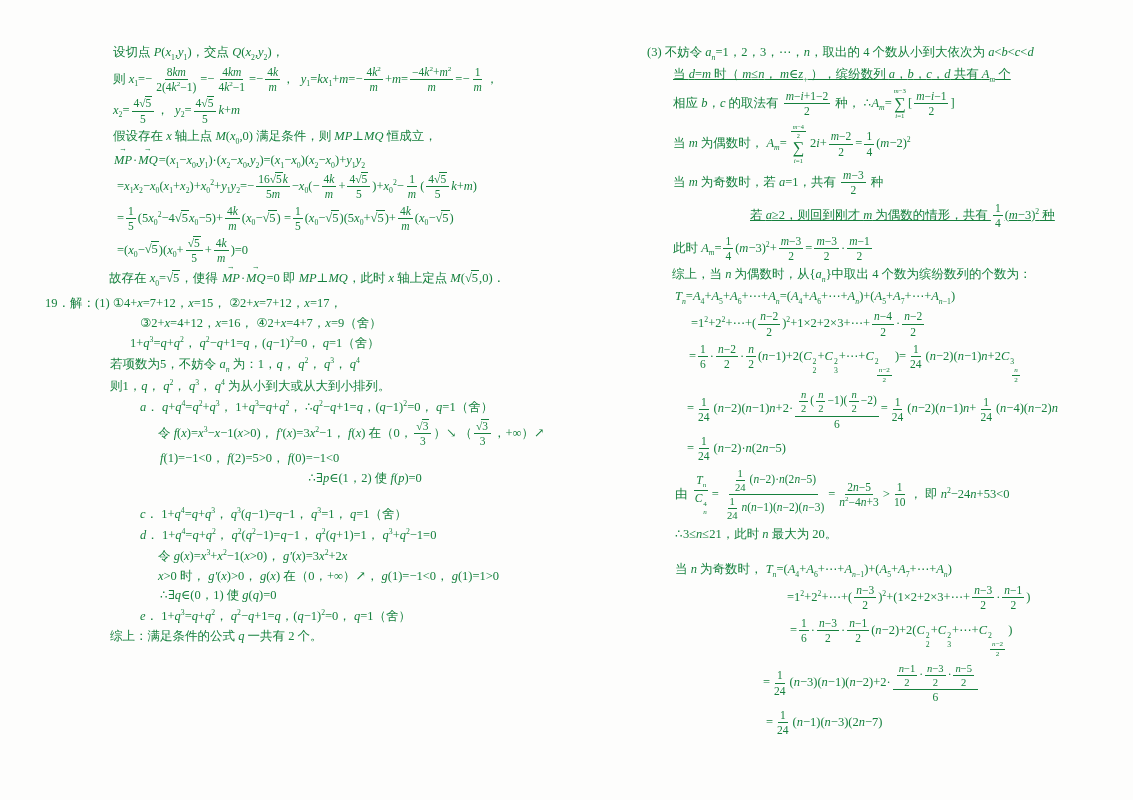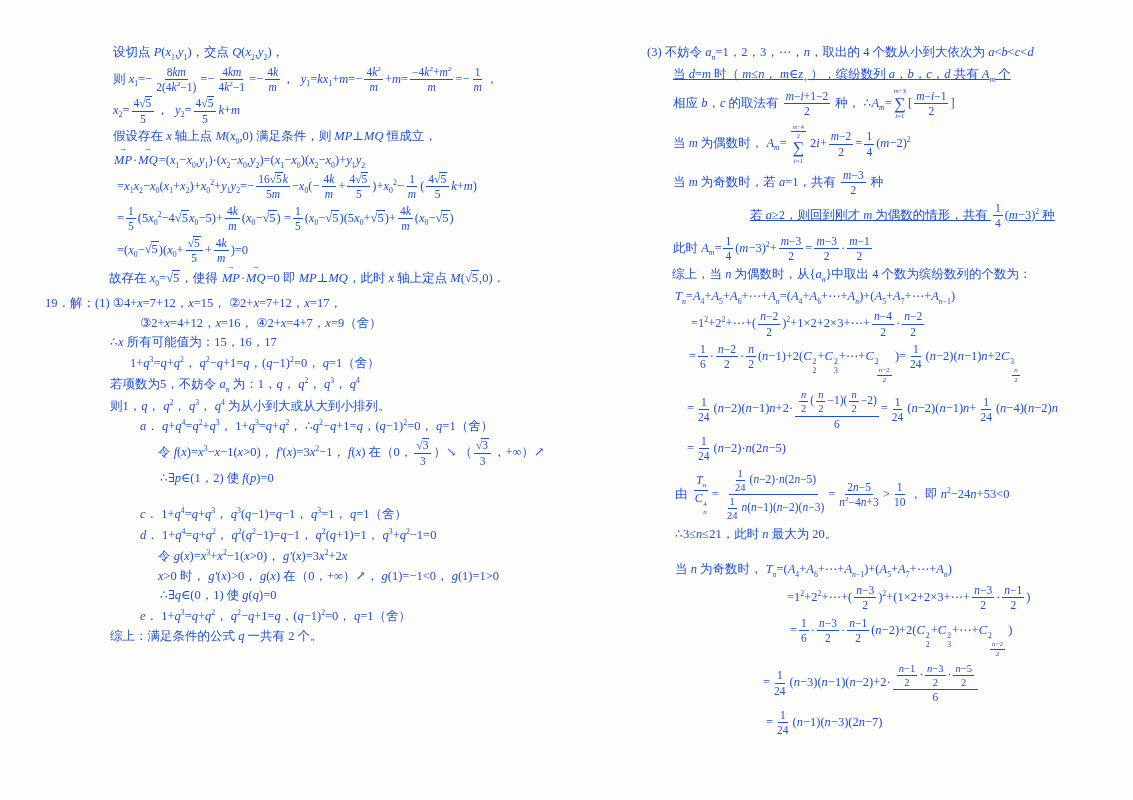--- a/index.html
+++ b/index.html
@@ -1,20 +1,20 @@
 <!DOCTYPE html>
 <html><head>
 <meta charset="utf-8">
 <style>
   html,body{margin:0;padding:0;}
   body{background:#ffffff;}
   .page{
     position:relative;width:1133px;height:800px;background:#fdfdfc;overflow:hidden;
     font-family:"Liberation Serif","DejaVu Serif","DejaVu Sans",serif;
-    color:#1d4ed8;
+    color:#15803d;
   }
   .col{position:absolute;font-size:12.5px;line-height:1.42;}
   .line{white-space:pre;}
   .col-left .line{margin-bottom:2px;}
   .col-right .line{margin-bottom:3px;}
   i{font-style:italic;}
   sup,sub{font-size:0.62em;}
   .frac{display:inline-flex;flex-direction:column;align-items:center;vertical-align:middle;
         line-height:1.25;margin:0 2px;font-size:0.92em;text-align:center;}
   .num{border-bottom:0.9px solid currentColor;padding:0 2px;}
@@ -40,27 +40,27 @@
       <div class="line" style="padding-left: 68px;">则 <i>x</i><sub>1</sub>=−<span class="frac"><span class="num">8<i>km</i></span><span class="den">2(4<i>k</i><sup>2</sup>−1)</span></span>=−<span class="frac"><span class="num">4<i>km</i></span><span class="den">4<i>k</i><sup>2</sup>−1</span></span>=−<span class="frac"><span class="num">4<i>k</i></span><span class="den"><i>m</i></span></span>，  <i>y</i><sub>1</sub>=<i>kx</i><sub>1</sub>+<i>m</i>=−<span class="frac"><span class="num">4<i>k</i><sup>2</sup></span><span class="den"><i>m</i></span></span>+<i>m</i>=<span class="frac"><span class="num">−4<i>k</i><sup>2</sup>+<i>m</i><sup>2</sup></span><span class="den"><i>m</i></span></span>=−<span class="frac"><span class="num">1</span><span class="den"><i>m</i></span></span>，</div>
       <div class="line" style="padding-left: 68px;"><i>x</i><sub>2</sub>=<span class="frac"><span class="num">4<span class="sqrt"><span class="rad">√</span><span class="sqb">5</span></span></span><span class="den">5</span></span>，  <i>y</i><sub>2</sub>=<span class="frac"><span class="num">4<span class="sqrt"><span class="rad">√</span><span class="sqb">5</span></span></span><span class="den">5</span></span><i>k</i>+<i>m</i></div>
       <div class="line" style="padding-left: 68px;">假设存在 <i>x</i> 轴上点 <i>M</i>(<i>x</i><sub>0</sub>,0) 满足条件，则 <i>MP</i>⊥<i>MQ</i> 恒成立，</div>
       <div class="line" style="padding-left: 68px;"><span class="vec"><span class="vec-arrow">→</span><span class="vec-body"><i>MP</i></span></span>·<span class="vec"><span class="vec-arrow">→</span><span class="vec-body"><i>MQ</i></span></span>=(<i>x</i><sub>1</sub>−<i>x</i><sub>0</sub>,<i>y</i><sub>1</sub>)·(<i>x</i><sub>2</sub>−<i>x</i><sub>0</sub>,<i>y</i><sub>2</sub>)=(<i>x</i><sub>1</sub>−<i>x</i><sub>0</sub>)(<i>x</i><sub>2</sub>−<i>x</i><sub>0</sub>)+<i>y</i><sub>1</sub><i>y</i><sub>2</sub></div>
       <div class="line" style="padding-left: 72px;">=<i>x</i><sub>1</sub><i>x</i><sub>2</sub>−<i>x</i><sub>0</sub>(<i>x</i><sub>1</sub>+<i>x</i><sub>2</sub>)+<i>x</i><sub>0</sub><sup>2</sup>+<i>y</i><sub>1</sub><i>y</i><sub>2</sub>=−<span class="frac"><span class="num">16<span class="sqrt"><span class="rad">√</span><span class="sqb">5</span></span><i>k</i></span><span class="den">5<i>m</i></span></span>−<i>x</i><sub>0</sub>(−<span class="frac"><span class="num">4<i>k</i></span><span class="den"><i>m</i></span></span>+<span class="frac"><span class="num">4<span class="sqrt"><span class="rad">√</span><span class="sqb">5</span></span></span><span class="den">5</span></span>)+<i>x</i><sub>0</sub><sup>2</sup>−<span class="frac"><span class="num">1</span><span class="den"><i>m</i></span></span>(<span class="frac"><span class="num">4<span class="sqrt"><span class="rad">√</span><span class="sqb">5</span></span></span><span class="den">5</span></span><i>k</i>+<i>m</i>)</div>
       <div class="line" style="padding-left: 72px;">=<span class="frac"><span class="num">1</span><span class="den">5</span></span>(5<i>x</i><sub>0</sub><sup>2</sup>−4<span class="sqrt"><span class="rad">√</span><span class="sqb">5</span></span><i>x</i><sub>0</sub>−5)+<span class="frac"><span class="num">4<i>k</i></span><span class="den"><i>m</i></span></span>(<i>x</i><sub>0</sub>−<span class="sqrt"><span class="rad">√</span><span class="sqb">5</span></span>) =<span class="frac"><span class="num">1</span><span class="den">5</span></span>(<i>x</i><sub>0</sub>−<span class="sqrt"><span class="rad">√</span><span class="sqb">5</span></span>)(5<i>x</i><sub>0</sub>+<span class="sqrt"><span class="rad">√</span><span class="sqb">5</span></span>)+<span class="frac"><span class="num">4<i>k</i></span><span class="den"><i>m</i></span></span>(<i>x</i><sub>0</sub>−<span class="sqrt"><span class="rad">√</span><span class="sqb">5</span></span>)</div>
       <div class="line" style="padding-left: 72px;">=(<i>x</i><sub>0</sub>−<span class="sqrt"><span class="rad">√</span><span class="sqb">5</span></span>)(<i>x</i><sub>0</sub>+<span class="frac"><span class="num"><span class="sqrt"><span class="rad">√</span><span class="sqb">5</span></span></span><span class="den">5</span></span>+<span class="frac"><span class="num">4<i>k</i></span><span class="den"><i>m</i></span></span>)=0</div>
       <div class="line" style="padding-left: 64px;">故存在 <i>x</i><sub>0</sub>=<span class="sqrt"><span class="rad">√</span><span class="sqb">5</span></span>，使得 <span class="vec"><span class="vec-arrow">→</span><span class="vec-body"><i>MP</i></span></span>·<span class="vec"><span class="vec-arrow">→</span><span class="vec-body"><i>MQ</i></span></span>=0 即 <i>MP</i>⊥<i>MQ</i>，此时 <i>x</i> 轴上定点 <i>M</i>(<span class="sqrt"><span class="rad">√</span><span class="sqb">5</span></span>,0)．</div>
       <div class="line" style="padding-left: 0px; margin-top: 6px;">19．解：(1) ①4+<i>x</i>=7+12，<i>x</i>=15， ②2+<i>x</i>=7+12，<i>x</i>=17，</div>
       <div class="line" style="padding-left: 95px;">③2+<i>x</i>=4+12，<i>x</i>=16， ④2+<i>x</i>=4+7，<i>x</i>=9（舍）</div>
-      <div class="line" style="padding-left: 65px;">∴<i>x</i> 所有可能值为：15，16，17</div>
       <div class="line" style="padding-left: 85px;">1+<i>q</i><sup>3</sup>=<i>q</i>+<i>q</i><sup>2</sup>， <i>q</i><sup>2</sup>−<i>q</i>+1=<i>q</i>，(<i>q</i>−1)<sup>2</sup>=0， <i>q</i>=1（舍）</div>
       <div class="line" style="padding-left: 65px;">若项数为5，不妨令 <i>a</i><sub><i>n</i></sub> 为：1，<i>q</i>， <i>q</i><sup>2</sup>， <i>q</i><sup>3</sup>， <i>q</i><sup>4</sup></div>
       <div class="line" style="padding-left: 65px;">则1，<i>q</i>， <i>q</i><sup>2</sup>， <i>q</i><sup>3</sup>， <i>q</i><sup>4</sup> 为从小到大或从大到小排列。</div>
       <div class="line" style="padding-left: 95px;"><i>a</i>． <i>q</i>+<i>q</i><sup>4</sup>=<i>q</i><sup>2</sup>+<i>q</i><sup>3</sup>， 1+<i>q</i><sup>3</sup>=<i>q</i>+<i>q</i><sup>2</sup>， ∴<i>q</i><sup>2</sup>−<i>q</i>+1=<i>q</i>，(<i>q</i>−1)<sup>2</sup>=0， <i>q</i>=1（舍）</div>
       <div class="line" style="padding-left: 113px;">令 <i>f</i>(<i>x</i>)=<i>x</i><sup>3</sup>−<i>x</i>−1(<i>x</i>&gt;0)， <i>f′</i>(<i>x</i>)=3<i>x</i><sup>2</sup>−1， <i>f</i>(<i>x</i>) 在（0，<span class="frac"><span class="num"><span class="sqrt"><span class="rad">√</span><span class="sqb">3</span></span></span><span class="den">3</span></span>）↘ （<span class="frac"><span class="num"><span class="sqrt"><span class="rad">√</span><span class="sqb">3</span></span></span><span class="den">3</span></span>，+∞）↗</div>
-      <div class="line" style="padding-left: 115px;">∴∃<i>p</i>∈(1，2) 使 <i>f</i>(<i>p</i>)=0</div>
+      <div class="line" style="padding-left: 115px;"><i>f</i>(1)=−1&lt;0， <i>f</i>(2)=5&gt;0， <i>f</i>(0)=−1&lt;0</div>
+      <div class="line" style="padding-left: 115px; text-align: center;">∴∃<i>p</i>∈(1，2) 使 <i>f</i>(<i>p</i>)=0</div>
       <div class="line" style="padding-left: 95px; margin-top: 17px;"><i>c</i>． 1+<i>q</i><sup>4</sup>=<i>q</i>+<i>q</i><sup>3</sup>， <i>q</i><sup>3</sup>(<i>q</i>−1)=<i>q</i>−1， <i>q</i><sup>3</sup>=1， <i>q</i>=1（舍）</div>
       <div class="line" style="padding-left: 95px;"><i>d</i>． 1+<i>q</i><sup>4</sup>=<i>q</i>+<i>q</i><sup>2</sup>， <i>q</i><sup>2</sup>(<i>q</i><sup>2</sup>−1)=<i>q</i>−1， <i>q</i><sup>2</sup>(<i>q</i>+1)=1， <i>q</i><sup>3</sup>+<i>q</i><sup>2</sup>−1=0</div>
       <div class="line" style="padding-left: 113px;">令 <i>g</i>(<i>x</i>)=<i>x</i><sup>3</sup>+<i>x</i><sup>2</sup>−1(<i>x</i>&gt;0)， <i>g′</i>(<i>x</i>)=3<i>x</i><sup>2</sup>+2<i>x</i></div>
       <div class="line" style="padding-left: 113px;"><i>x</i>&gt;0 时， <i>g′</i>(<i>x</i>)&gt;0， <i>g</i>(<i>x</i>) 在（0，+∞）↗， <i>g</i>(1)=−1&lt;0， <i>g</i>(1)=1&gt;0</div>
       <div class="line" style="padding-left: 115px;">∴∃<i>q</i>∈(0，1) 使 <i>g</i>(<i>q</i>)=0</div>
       <div class="line" style="padding-left: 95px;"><i>e</i>． 1+<i>q</i><sup>3</sup>=<i>q</i>+<i>q</i><sup>2</sup>， <i>q</i><sup>2</sup>−<i>q</i>+1=<i>q</i>，(<i>q</i>−1)<sup>2</sup>=0， <i>q</i>=1（舍）</div>
       <div class="line" style="padding-left: 65px;">综上：满足条件的公式 <i>q</i> 一共有 2 个。</div>
     </div>
   <div class="col col-right" style="left: 632px; top: 44px; width: 512px;">
       <div class="line" style="padding-left: 15px;">(3) 不妨令 <i>a</i><sub><i>n</i></sub>=1，2，3，⋯，<i>n</i>，取出的 4 个数从小到大依次为 <i>a</i>&lt;<i>b</i>&lt;<i>c</i>&lt;<i>d</i></div>

